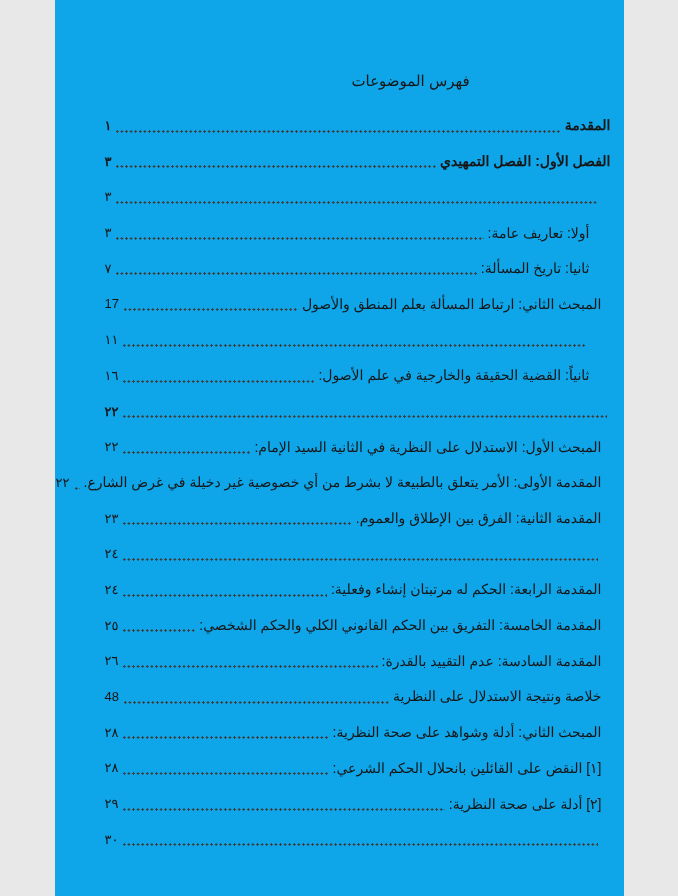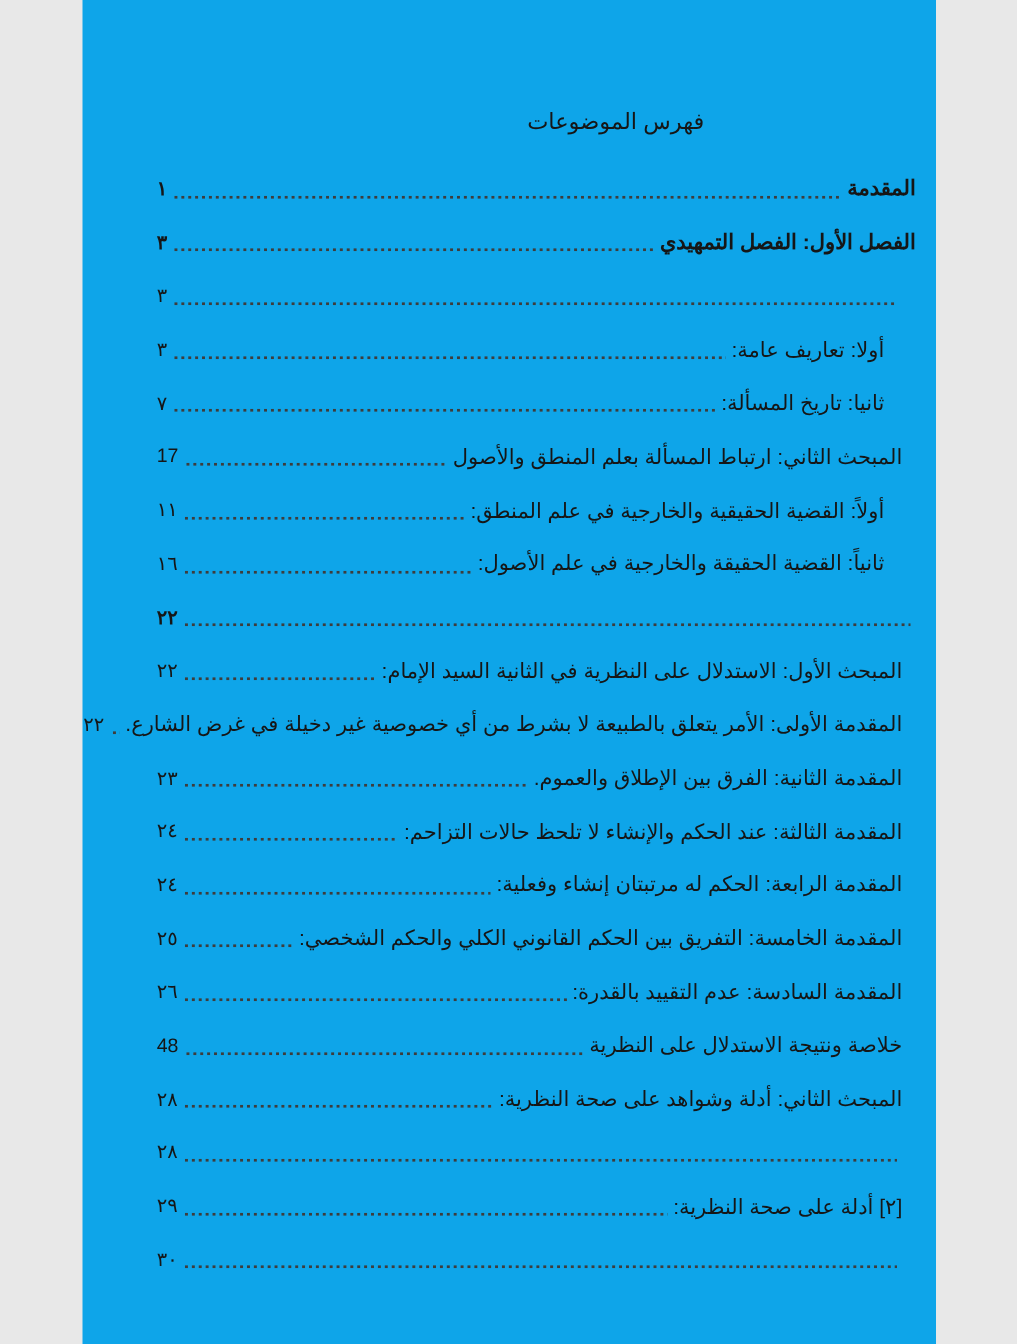--- a/index.html
+++ b/index.html
@@ -89,21 +89,20 @@
         <span class="entry-text">ثانيا: تاريخ المسألة:</span>
         <span class="dots"></span>
         <span class="pagenum">٧</span>
       </div>
       <div class="row l1">
         <span class="entry-text">المبحث الثاني: ارتباط المسألة بعلم المنطق والأصول</span>
         <span class="dots"></span>
         <span class="pagenum">17</span>
       </div>
       <div class="row l2">
-        <span class="entry-text">أولاً: القضية الحقيقية والخارجية في علم المنطق:</span>
         <span class="dots"></span>
         <span class="pagenum">١١</span>
       </div>
       <div class="row l2">
         <span class="entry-text">ثانياً: القضية الحقيقة والخارجية في علم الأصول:</span>
         <span class="dots"></span>
         <span class="pagenum">١٦</span>
       </div>
       <div class="row l0 bold">
         <span class="dots"></span>
@@ -118,21 +117,20 @@
         <span class="entry-text">المقدمة الأولى: الأمر يتعلق بالطبيعة لا بشرط من أي خصوصية غير دخيلة في غرض الشارع.</span>
         <span class="dots"></span>
         <span class="pagenum">٢٢</span>
       </div>
       <div class="row l1">
         <span class="entry-text">المقدمة الثانية: الفرق بين الإطلاق والعموم.</span>
         <span class="dots"></span>
         <span class="pagenum">٢٣</span>
       </div>
       <div class="row l1">
-        <span class="entry-text">المقدمة الثالثة: عند الحكم والإنشاء لا تلحظ حالات التزاحم:</span>
         <span class="dots"></span>
         <span class="pagenum">٢٤</span>
       </div>
       <div class="row l1">
         <span class="entry-text">المقدمة الرابعة: الحكم له مرتبتان إنشاء وفعلية:</span>
         <span class="dots"></span>
         <span class="pagenum">٢٤</span>
       </div>
       <div class="row l1">
         <span class="entry-text">المقدمة الخامسة: التفريق بين الحكم القانوني الكلي والحكم الشخصي:</span>
@@ -148,20 +146,21 @@
         <span class="entry-text">خلاصة ونتيجة الاستدلال على النظرية</span>
         <span class="dots"></span>
         <span class="pagenum">48</span>
       </div>
       <div class="row l1">
         <span class="entry-text">المبحث الثاني: أدلة وشواهد على صحة النظرية:</span>
         <span class="dots"></span>
         <span class="pagenum">٢٨</span>
       </div>
       <div class="row l1">
+        <span class="entry-text">[١] النقض على القائلين بانحلال الحكم الشرعي:</span>
         <span class="dots"></span>
         <span class="pagenum">٢٨</span>
       </div>
       <div class="row l1">
         <span class="entry-text">[٢] أدلة على صحة النظرية:</span>
         <span class="dots"></span>
         <span class="pagenum">٢٩</span>
       </div>
       <div class="row l1">
         <span class="dots"></span>

